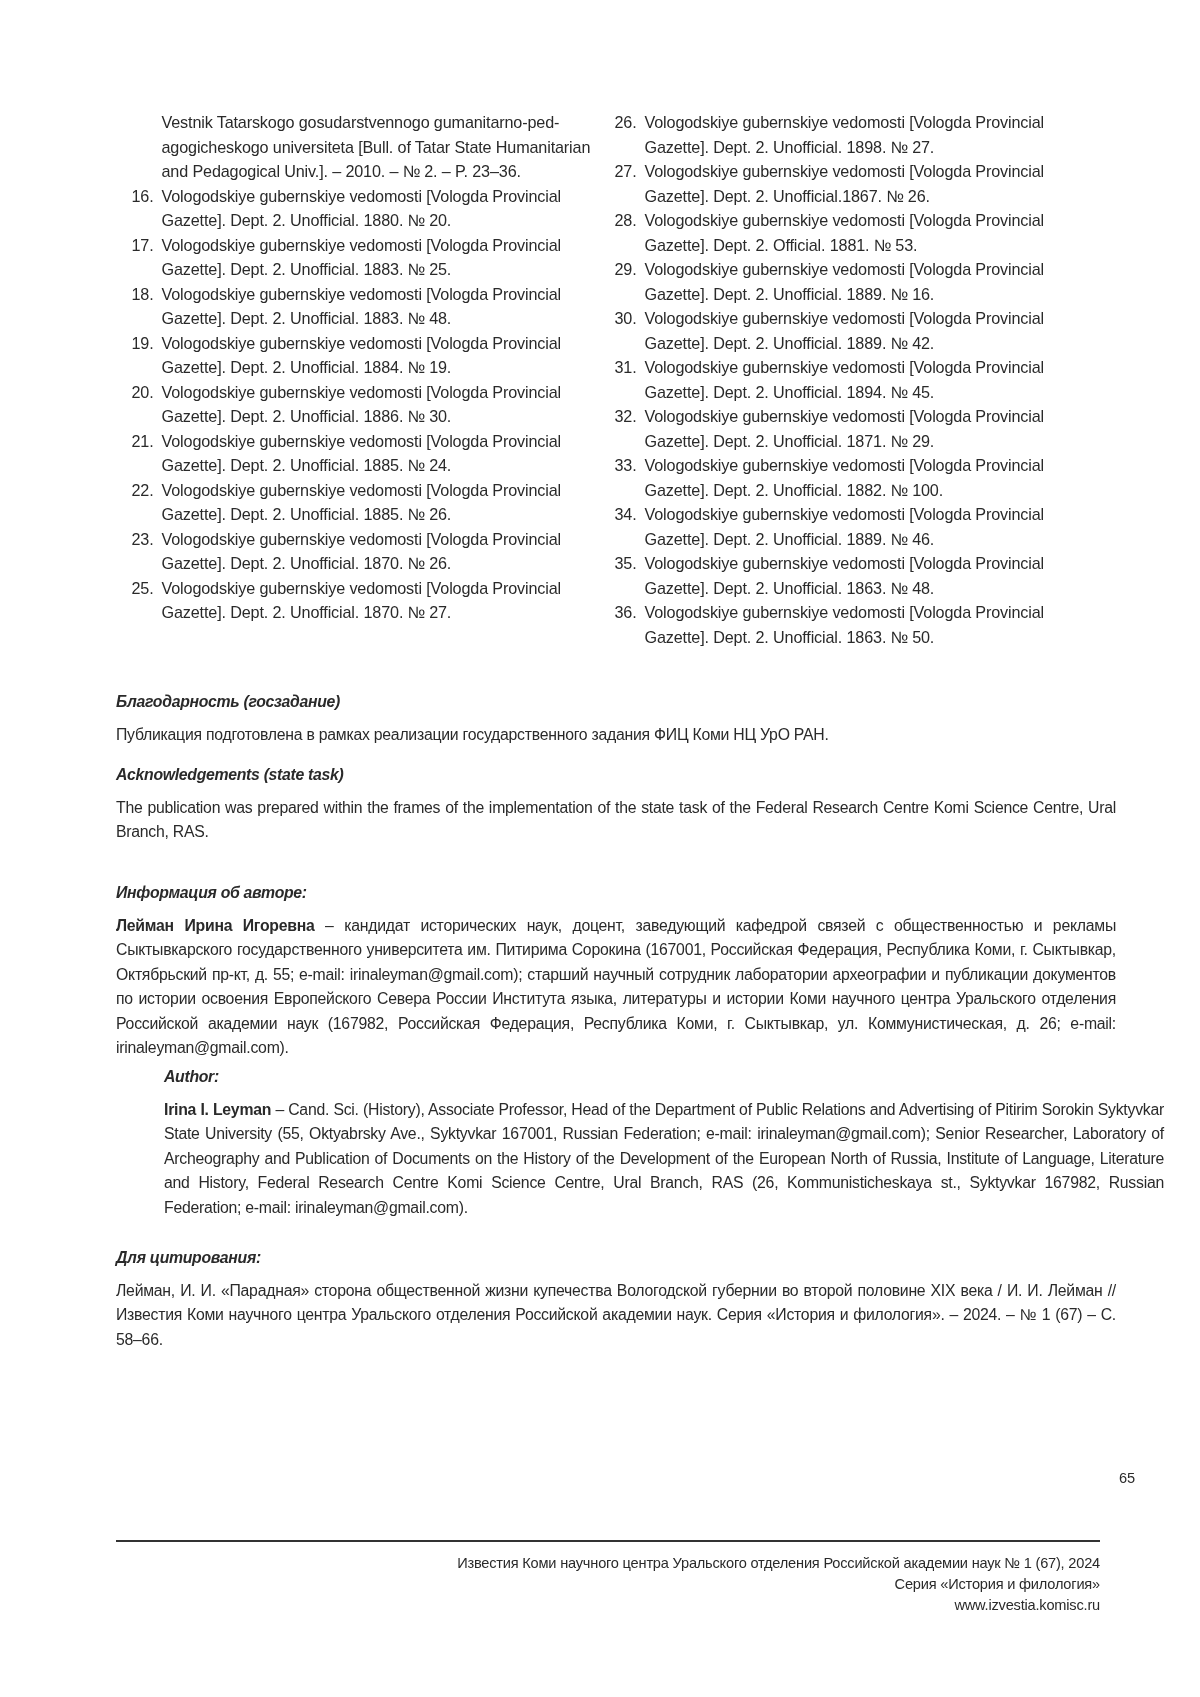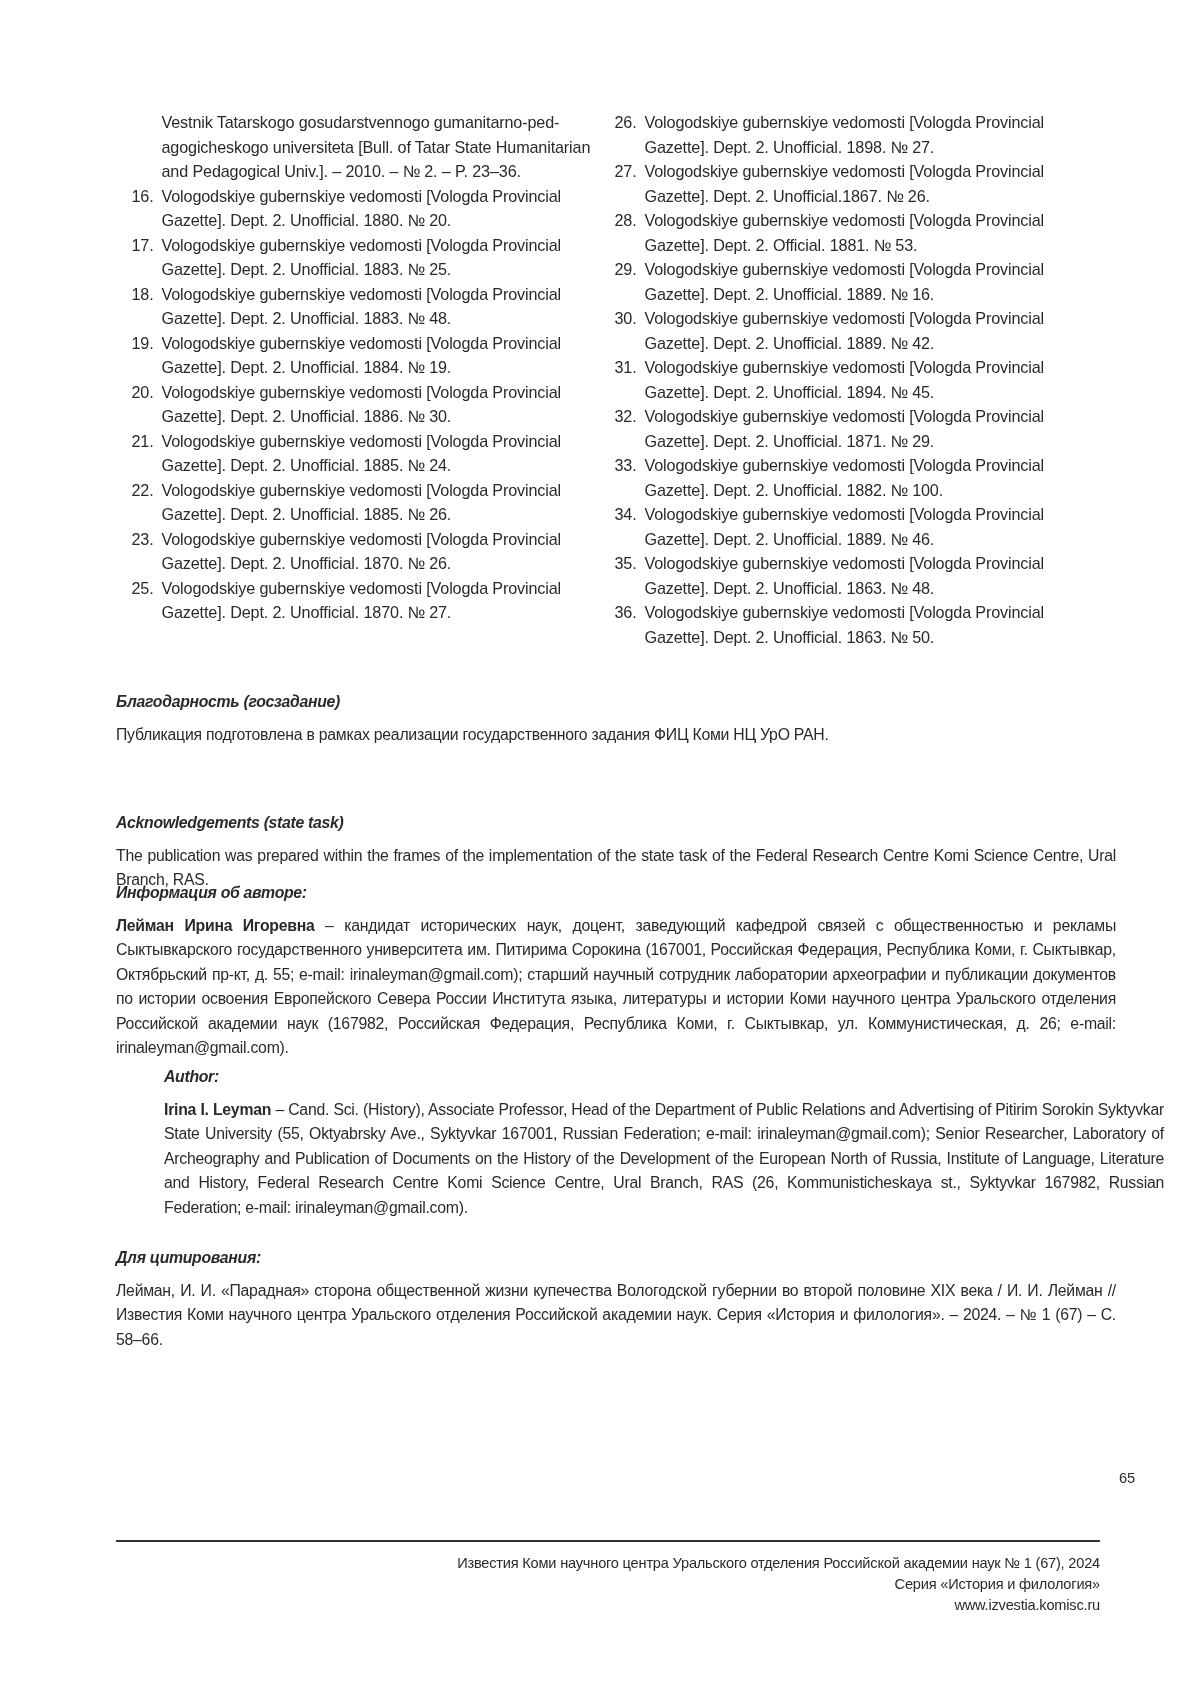--- a/index.html
+++ b/index.html
@@ -109,21 +109,21 @@
         <span class="txt">Vologodskiye gubernskiye vedomosti [Vologda Provincial Gazette]. Dept. 2. Unofficial. 1863. № 50.</span>
       </div>
     </div>
 </div>
 
 <div class="section" style="top:690px;">
   <h4>Благодарность (госзадание)</h4>
   <p>Публикация подготовлена в рамках реализации государственного задания ФИЦ Коми НЦ УрО РАН.</p>
 </div>
 
-<div class="section" style="top:763px;margin-top:48px;">
+<div class="section" style="top:763px;">
   <h4>Acknowledgements (state task)</h4>
   <p>The publication was prepared within the frames of the implementation of the state task of the Federal Research Centre Komi Science Centre, Ural Branch, RAS.</p>
 </div>
 
 <div class="section" style="top:881px;">
   <h4>Информация об авторе:</h4>
   <p><b>Лейман Ирина Игоревна</b><span> – кандидат исторических наук, доцент, заведующий кафедрой связей с общественностью и рекламы Сыктывкарского государственного университета им. Питирима Сорокина (167001, Российская Федерация, Республика Коми, г. Сыктывкар, Октябрьский пр-кт, д. 55; e-mail: irinaleyman@gmail.com); старший научный сотрудник лаборатории археографии и публикации документов по истории освоения Европейского Севера России Института язы­ка, литературы и истории Коми научного центра Уральского отделения Российской академии наук (167982, Российская Федерация, Республика Коми, г. Сыктывкар, ул. Коммунистическая, д. 26; e-mail: irinaleyman@gmail.com).</span></p>
 </div>
 
 <div class="section" style="top:1065px;margin-left:48px;">

